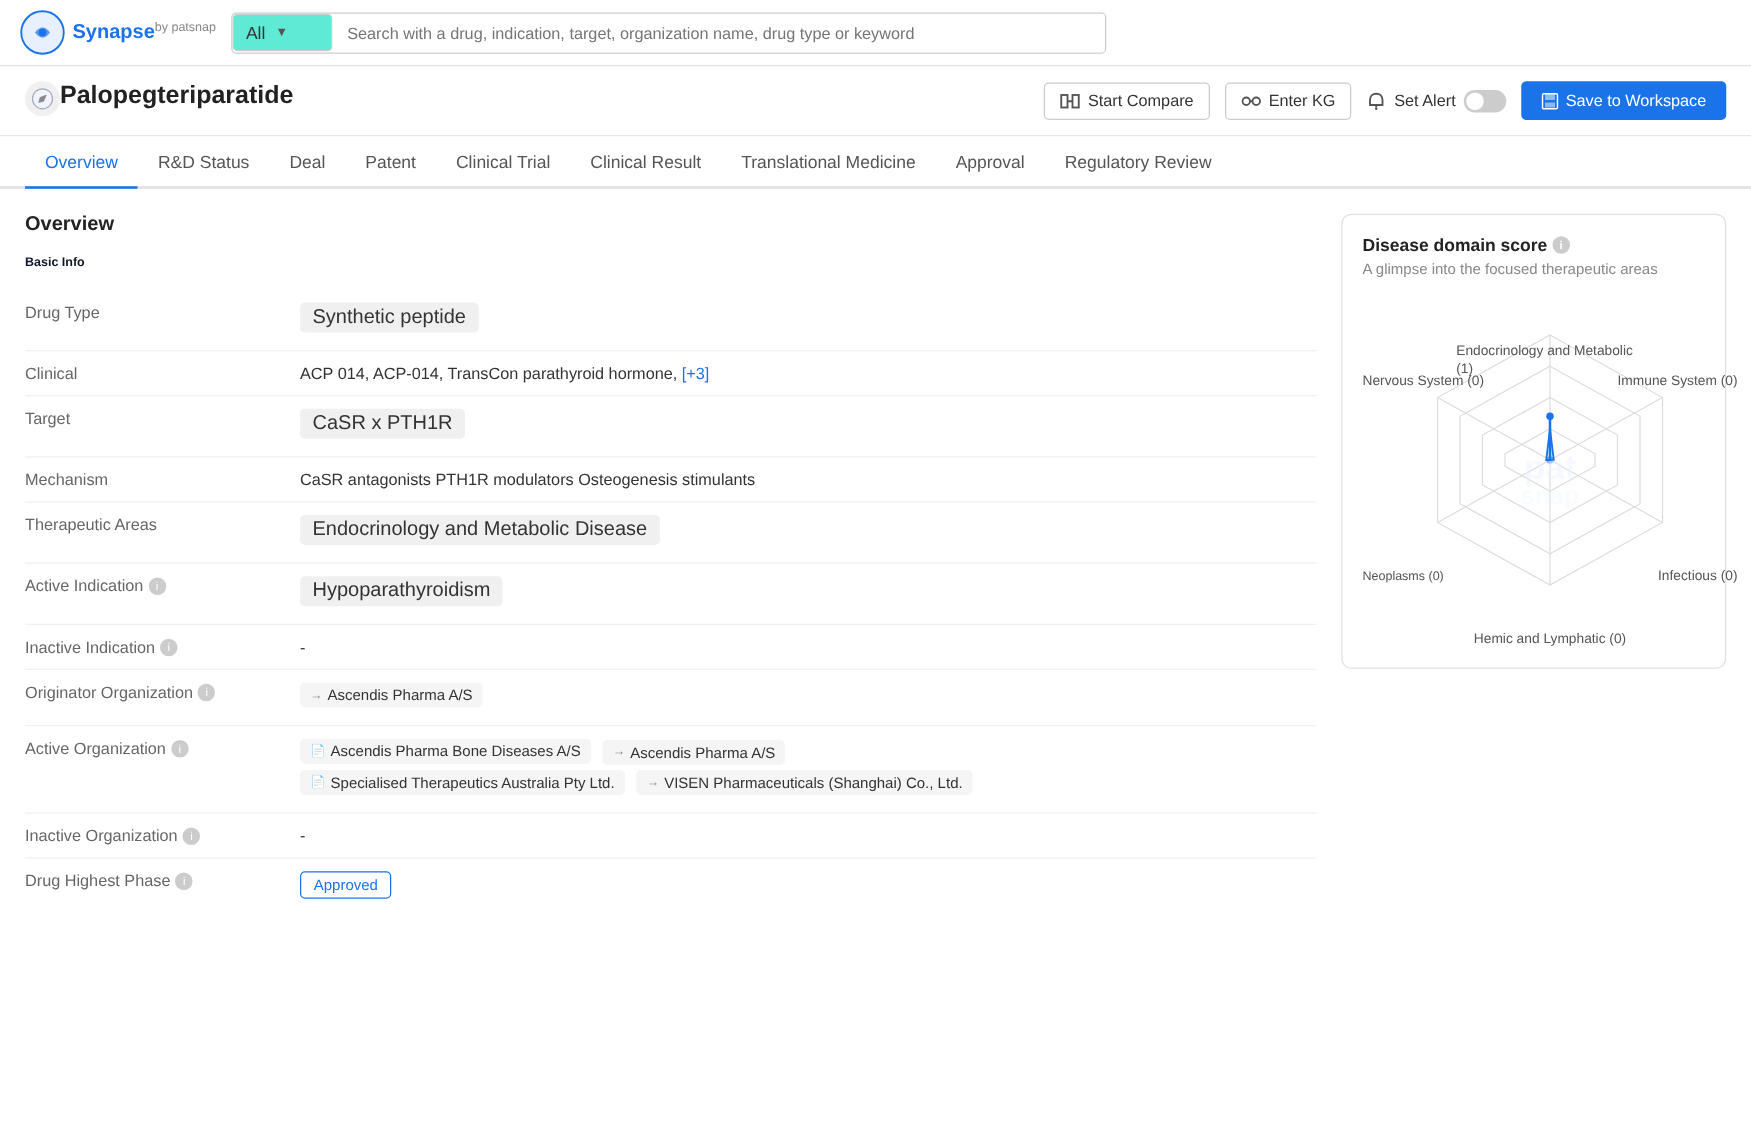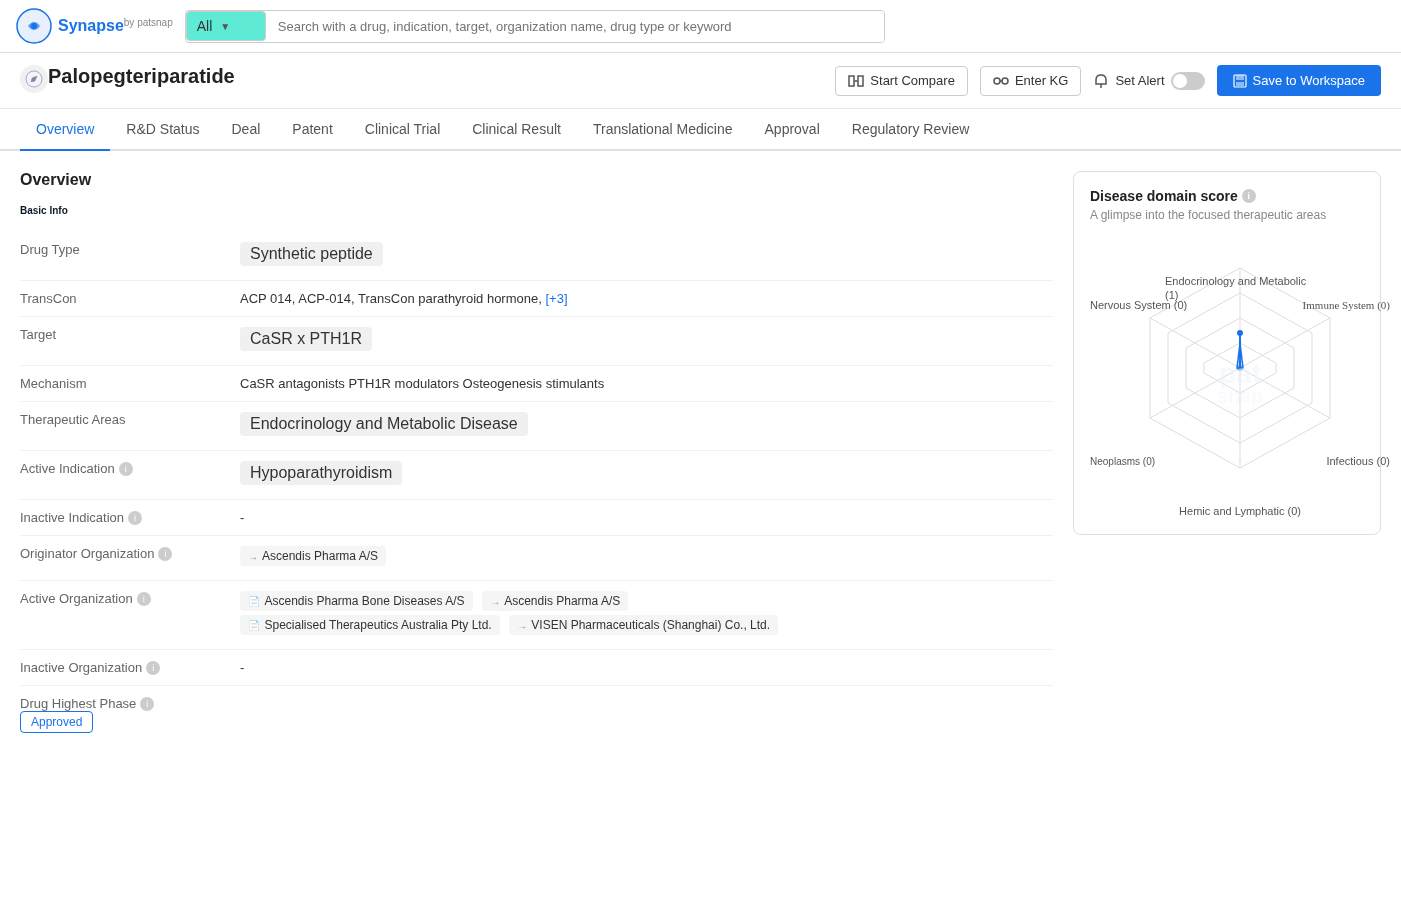--- a/index.html
+++ b/index.html
@@ -47,21 +47,21 @@
     
     .main-content { padding: 20px 20px; display: flex; gap: 20px; }
     .content-left { flex: 1; }
     .content-right { width: 308px; flex-shrink: 0; }
 
     .section-title { font-size: 16px; font-weight: 600; color: #222; margin-bottom: 16px; }
     .section-subtitle { font-size: 10px; font-weight: 600; color: #0f172a; margin-bottom: 16px; }
 
     .info-table { width: 100%; }
     .info-row { display: flex; align-items: flex-start; padding: 10px 0; border-bottom: 1px solid #f0f0f0; }
-    .info-row:last-child { border-bottom: none; flex-direction: column; }
+    .info-row:last-child { border-bottom: none; }
     .info-label { min-width: 220px; font-size: 13px; color: #666; display: flex; align-items: center; gap: 4px; }
     .info-value { flex: 1; font-size: 13px; color: #333; }
 
     .tag {
       display: inline-block; padding: 3px 10px; background: #f0f0f0; border-radius: 4px; font-size: 16px; color: #333; margin-right: 6px; margin-bottom: 4px;
     }
     .tag-blue-outline {
       display: inline-block; padding: 3px 10px; background: #fff; border: 1px solid #1a73e8; border-radius: 4px; font-size: 12px; color: #1a73e8; margin-right: 6px;
     }
     .link-text { color: #1a73e8; cursor: pointer; }
@@ -185,21 +185,21 @@
     <div class="info-table">
 
       <div class="info-row">
         <div class="info-label">Drug Type</div>
         <div class="info-value">
           <span class="tag">Synthetic peptide</span>
         </div>
       </div>
 
       <div class="info-row">
-        <div class="info-label">TransCon</div>
+        <div class="info-label">Clinical</div>
         <div class="info-value">
           <span>ACP 014,  ACP-014,  TransCon parathyroid hormone,</span>
           <span class="link-text">[+3]</span>
         </div>
       </div>
 
       <div class="info-row">
         <div class="info-label">Target</div>
         <div class="info-value">
           <span class="tag">CaSR x PTH1R</span>
@@ -330,21 +330,21 @@
           <text x="150" y="165" text-anchor="middle" font-size="20" fill="#e8f0fe" font-weight="bold" opacity="0.3">snap</text>
         </svg>
 
         
         <div style="position:absolute; top:0; left:50%; transform:translateX(-50%); text-align:left; font-size:11px; color:#555; line-height:1.3;margin-top:36px;">
           <span>Endocrinology and Metabolic (1)</span>
         </div>
         <div style="position:absolute; top:60px; left:0; text-align:left; font-size:11px; color:#555; line-height:1.3;">
           <span>Nervous System (0)</span>
         </div>
-        <div style="position:absolute; top:60px; right:0; text-align:right; font-size:11px; color:#555; line-height:1.3;font-family:Liberation Serif, serif;">
+        <div style="position:absolute; top:60px; right:0; text-align:right; font-size:11px; color:#555; line-height:1.3;">
           <span>Immune System (0)</span>
         </div>
         <div style="position:absolute; bottom:50px; left:0; text-align:left; font-size:10px; color:#555; line-height:1.3;">
           <span>Neoplasms (0)</span>
         </div>
         <div style="position:absolute; bottom:50px; right:0; text-align:right; font-size:11px; color:#555; line-height:1.3;">
           <span>Infectious (0)</span>
         </div>
         <div style="position:absolute; bottom:0; left:50%; transform:translateX(-50%); text-align:center; font-size:11px; color:#555; line-height:1.3;">
           <span>Hemic and Lymphatic (0)</span>

